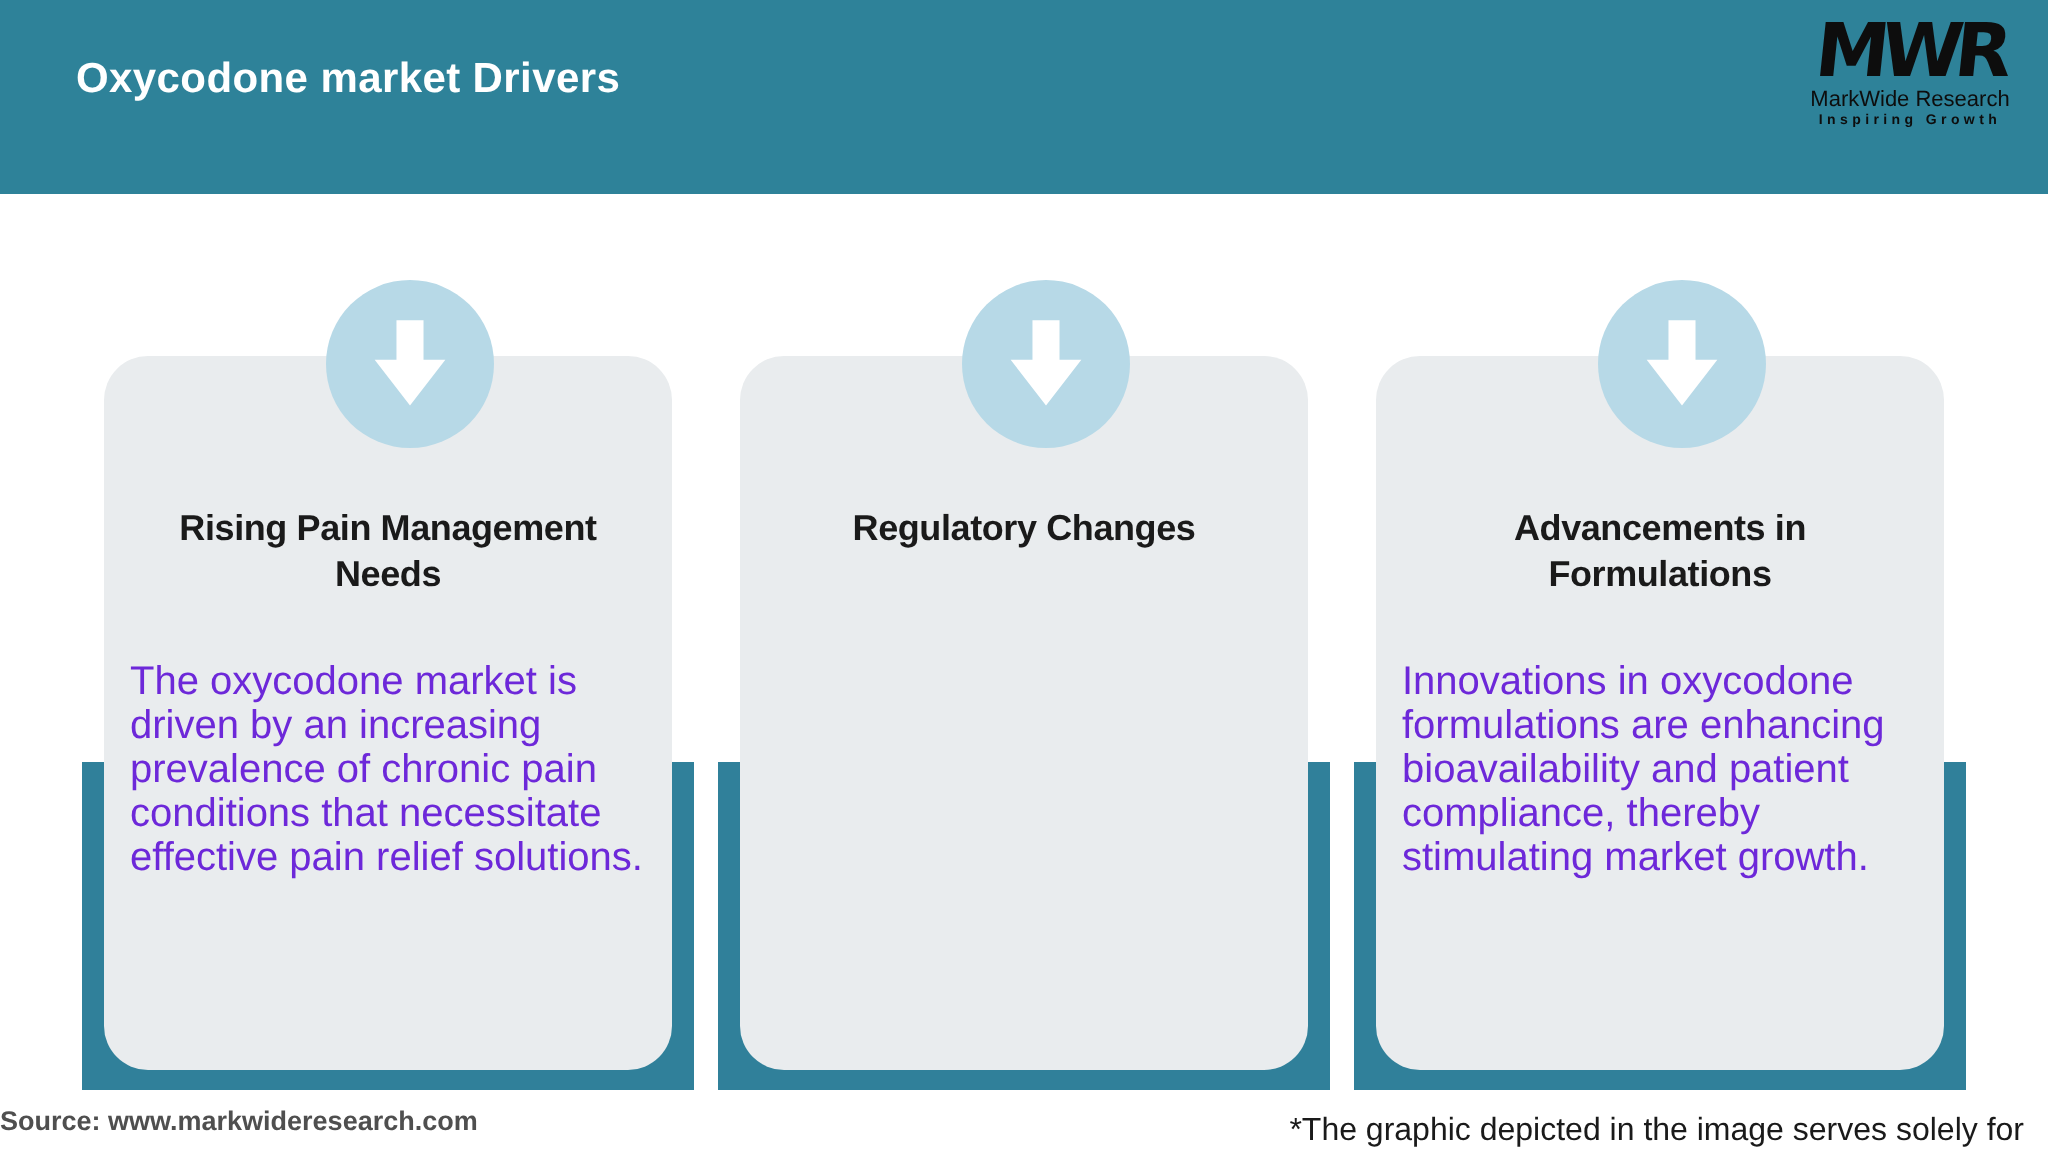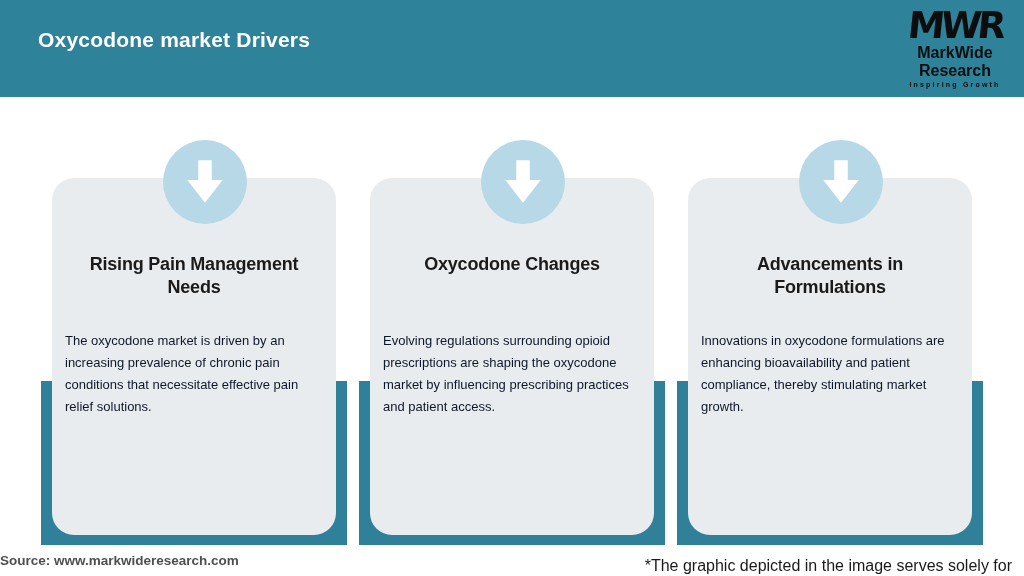--- a/index.html
+++ b/index.html
@@ -24,21 +24,21 @@
   }
   .logo {
     position: absolute; right: 14px; top: 8px; width: 110px;
     text-align: center; color: #0d0d0d;
   }
   .logo-monogram {
     font-size: 37px; font-weight: 900; letter-spacing: -4px;
     line-height: 36px; transform: skewX(-6deg);
     font-family: "DejaVu Sans", sans-serif;
   }
-  .logo-name { font-size: 16px; font-weight: 700; margin-top: 0px; }
+  .logo-name { font-size: 11px; font-weight: 400; margin-top: 0px; }
   .logo-tagline { font-size: 7px; font-weight: 700; letter-spacing: 2.2px; margin-top: 1px; }
 
   
   .col { position: absolute; top: 0; width: 306px; height: 576px; }
   .col-1 { left: 41px; }
   .col-2 { left: 359px; }
   .col-3 { left: 677px; }
 
   .teal-back {
     position: absolute; left: 0; top: 381px; width: 306px; height: 164px;
@@ -50,21 +50,21 @@
   }
   .card-title {
     position: absolute; top: 75px; left: 0; width: 100%;
     padding: 0 20px;
     text-align: center; font-size: 18px; font-weight: bold;
     color: #1a1a1a; line-height: 23px; letter-spacing: -0.2px;
   }
   .card-body {
     position: absolute; top: 152px; left: 0; width: 100%;
     padding: 0 13px;
-    text-align: left; font-size: 13px; color: #0f172a; line-height: 22px;
+    text-align: left; font-size: 20px; color: #6d28d9; line-height: 22px;
   }
   .icon-circle {
     position: absolute; left: 111px; top: -38px; width: 84px; height: 84px;
     border-radius: 50%; background: #B7D9E7;
     display: flex; align-items: center; justify-content: center;
   }
   .icon-circle svg { width: 52px; height: 62px; display: block; }
 
   
   .source-line {
@@ -104,22 +104,21 @@
   </div>
 
   <div class="col col-2">
     <div class="teal-back"></div>
     <div class="card">
       <div class="icon-circle">
         <svg viewBox="0 0 100 100" aria-hidden="true">
           <polygon points="37,8 63,8 63,46 84,46 50,90 16,46 37,46" fill="#ffffff"></polygon>
         </svg>
       </div>
-      <div class="card-title">Oxycodone Changes</div>
-      <div class="card-body">Evolving regulations surrounding opioid prescriptions are shaping the oxycodone market by influencing prescribing practices and patient access.</div>
+      <div class="card-title">Regulatory Changes</div>
     </div>
   </div>
 
   <div class="col col-3">
     <div class="teal-back"></div>
     <div class="card">
       <div class="icon-circle">
         <svg viewBox="0 0 100 100" aria-hidden="true">
           <polygon points="37,8 63,8 63,46 84,46 50,90 16,46 37,46" fill="#ffffff"></polygon>
         </svg>

